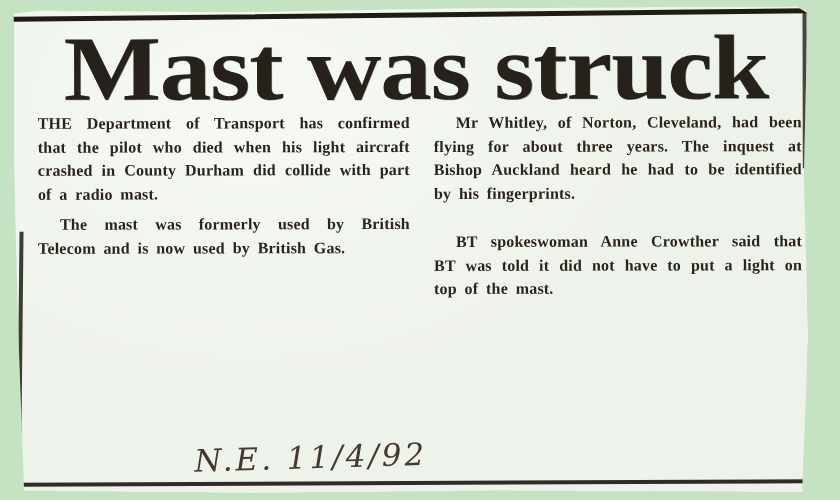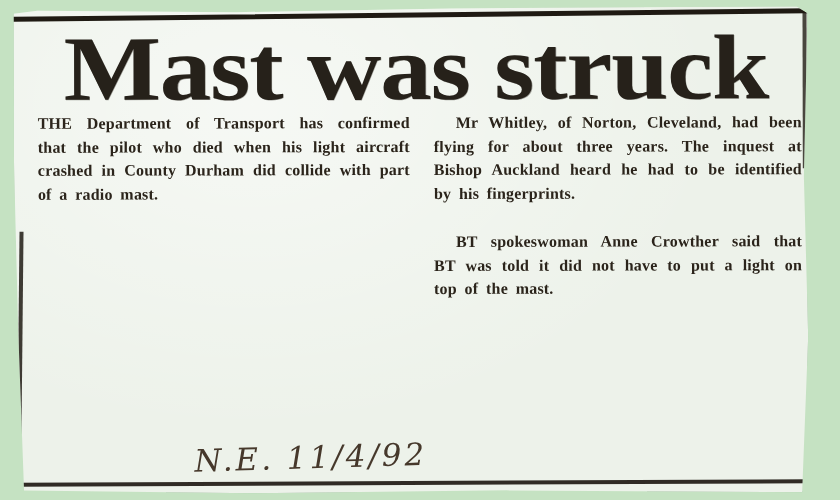--- a/index.html
+++ b/index.html
@@ -99,20 +99,21 @@
 <div class="clipping">
   <div class="rule-top"></div>
   <div class="rule-bottom"></div>
   <div class="rule-left"></div>
   <div class="rule-right"></div>
 
   <div class="headline">Mast was struck</div>
 
   <div class="col col-left">
     <p class="no-indent">THE Department of Transport has confirmed that the pilot who died when his light aircraft crashed in County Durham did collide with part of a radio mast.</p>
+    <p>The mast was formerly used by British Telecom and is now used by British Gas.</p>
   </div>
 
   <div class="col col-right">
     <p>Mr Whitley, of Norton, Cleveland, had been flying for about three years. The inquest at Bishop Auckland heard he had to be identified by his fingerprints.</p>
     <p>BT spokeswoman Anne Crowther said that BT was told it did not have to put a light on top of the mast.</p>
   </div>
 
   <div class="annotation">N.E. 11/4/92</div>
 </div>
 

